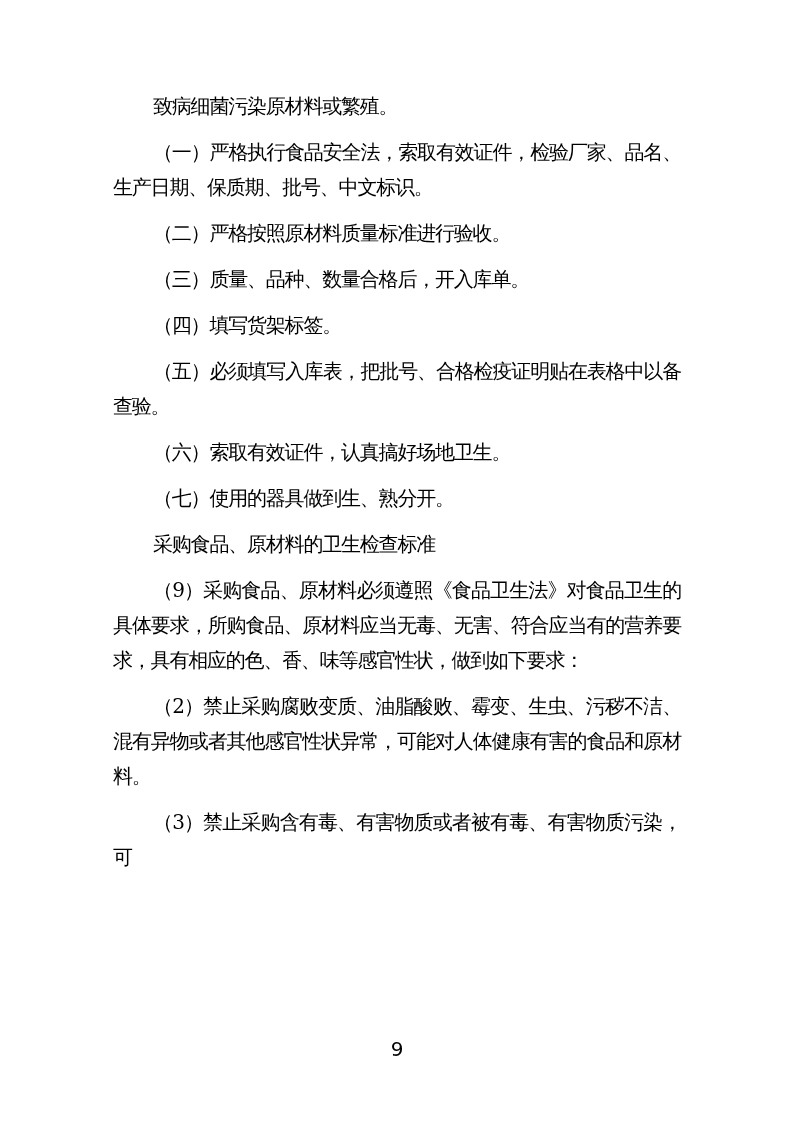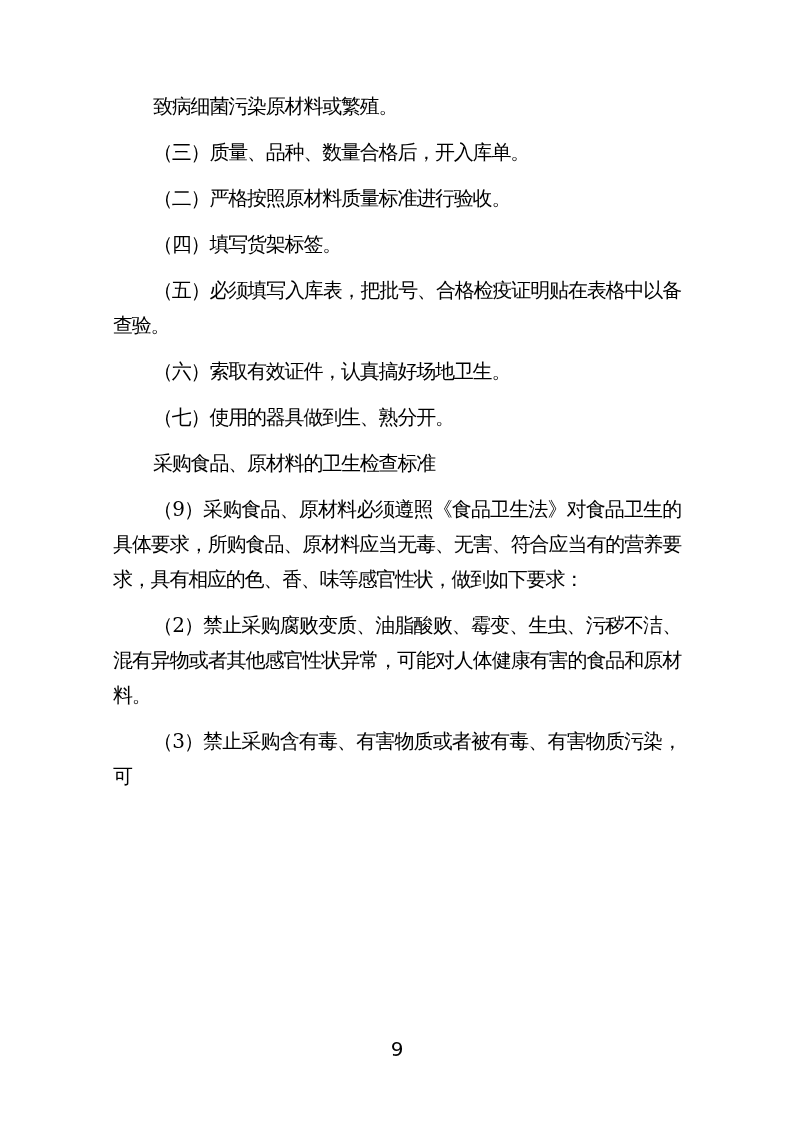--- a/index.html
+++ b/index.html
@@ -50,22 +50,23 @@
   }
 </style>
 </head>
 <body>
 
 <div class="page">
 
   <div class="doc-body">
 
   <p class="para">致病细菌污染原材料或繁殖。</p>
+      <p class="para">（一）严格执行食品安全法，索取有效证件，检验厂家、品名、生产日期、保质期、批号、中文标识。</p>
+      <p class="para">（二）严格按照原材料质量标准进行验收。</p>
       <p class="para">（三）质量、品种、数量合格后，开入库单。</p>
-      <p class="para">（二）严格按照原材料质量标准进行验收。</p>
       <p class="para">（四）填写货架标签。</p>
       <p class="para">（五）必须填写入库表，把批号、合格检疫证明贴在表格中以备查验。</p>
       <p class="para">（六）索取有效证件，认真搞好场地卫生。</p>
       <p class="para">（七）使用的器具做到生、熟分开。</p>
       <p class="para">采购食品、原材料的卫生检查标准</p>
       <p class="para">（9）采购食品、原材料必须遵照《食品卫生法》对食品卫生的具体要求，所购食品、原材料应当无毒、无害、符合应当有的营养要求，具有相应的色、香、味等感官性状，做到如下要求：</p>
       <p class="para">（2）禁止采购腐败变质、油脂酸败、霉变、生虫、污秽不洁、混有异物或者其他感官性状异常，可能对人体健康有害的食品和原材料。</p>
       <p class="para">（3）禁止采购含有毒、有害物质或者被有毒、有害物质污染，可</p>
     </div>
 

